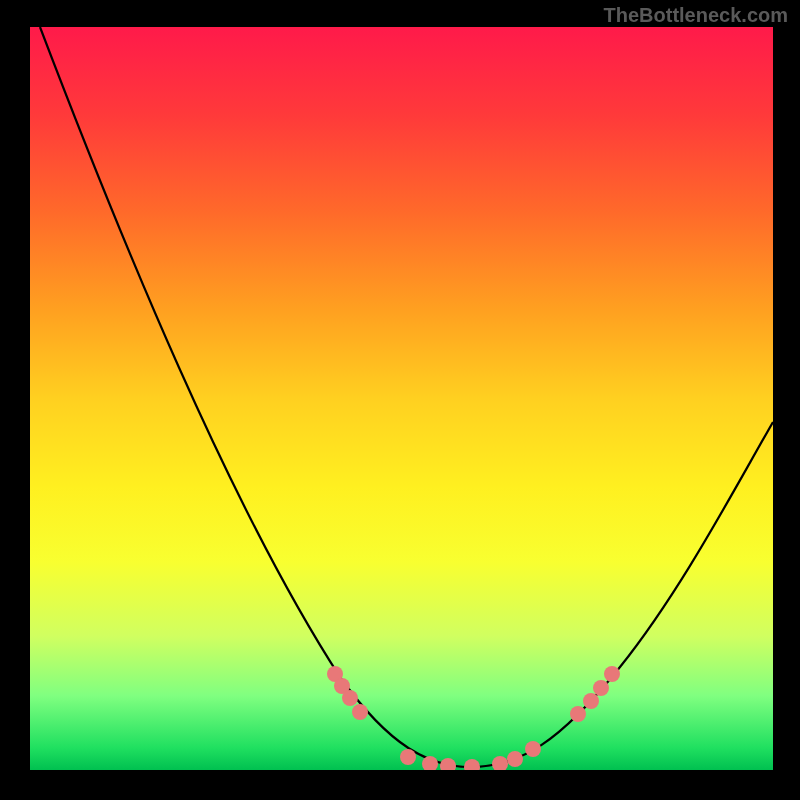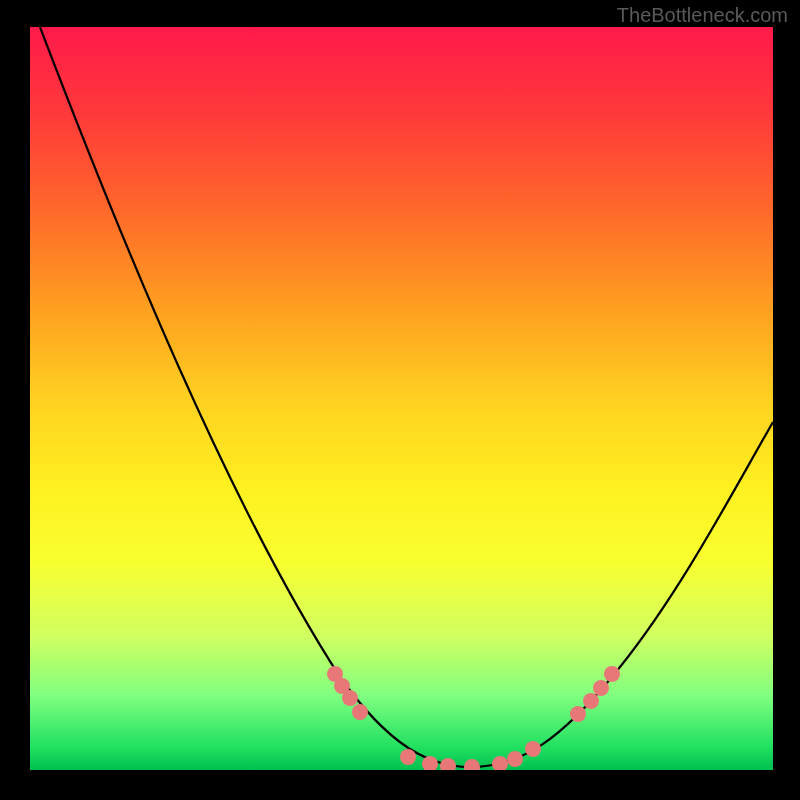--- a/index.html
+++ b/index.html
@@ -10,21 +10,21 @@
     position: relative;
     font-family: Arial, sans-serif;
     overflow: hidden;
   }
   .watermark {
     position: absolute;
     top: 4px;
     right: 12px;
     color: #5a5a5a;
     font-size: 20px;
-    font-weight: 400;
+    font-weight: 700;
     z-index: 10;
     text-align: right;
   }
   .plot-area {
     position: absolute;
     left: 30px;
     top: 27px;
     width: 743px;
     height: 743px;
     background: linear-gradient(to bottom,

